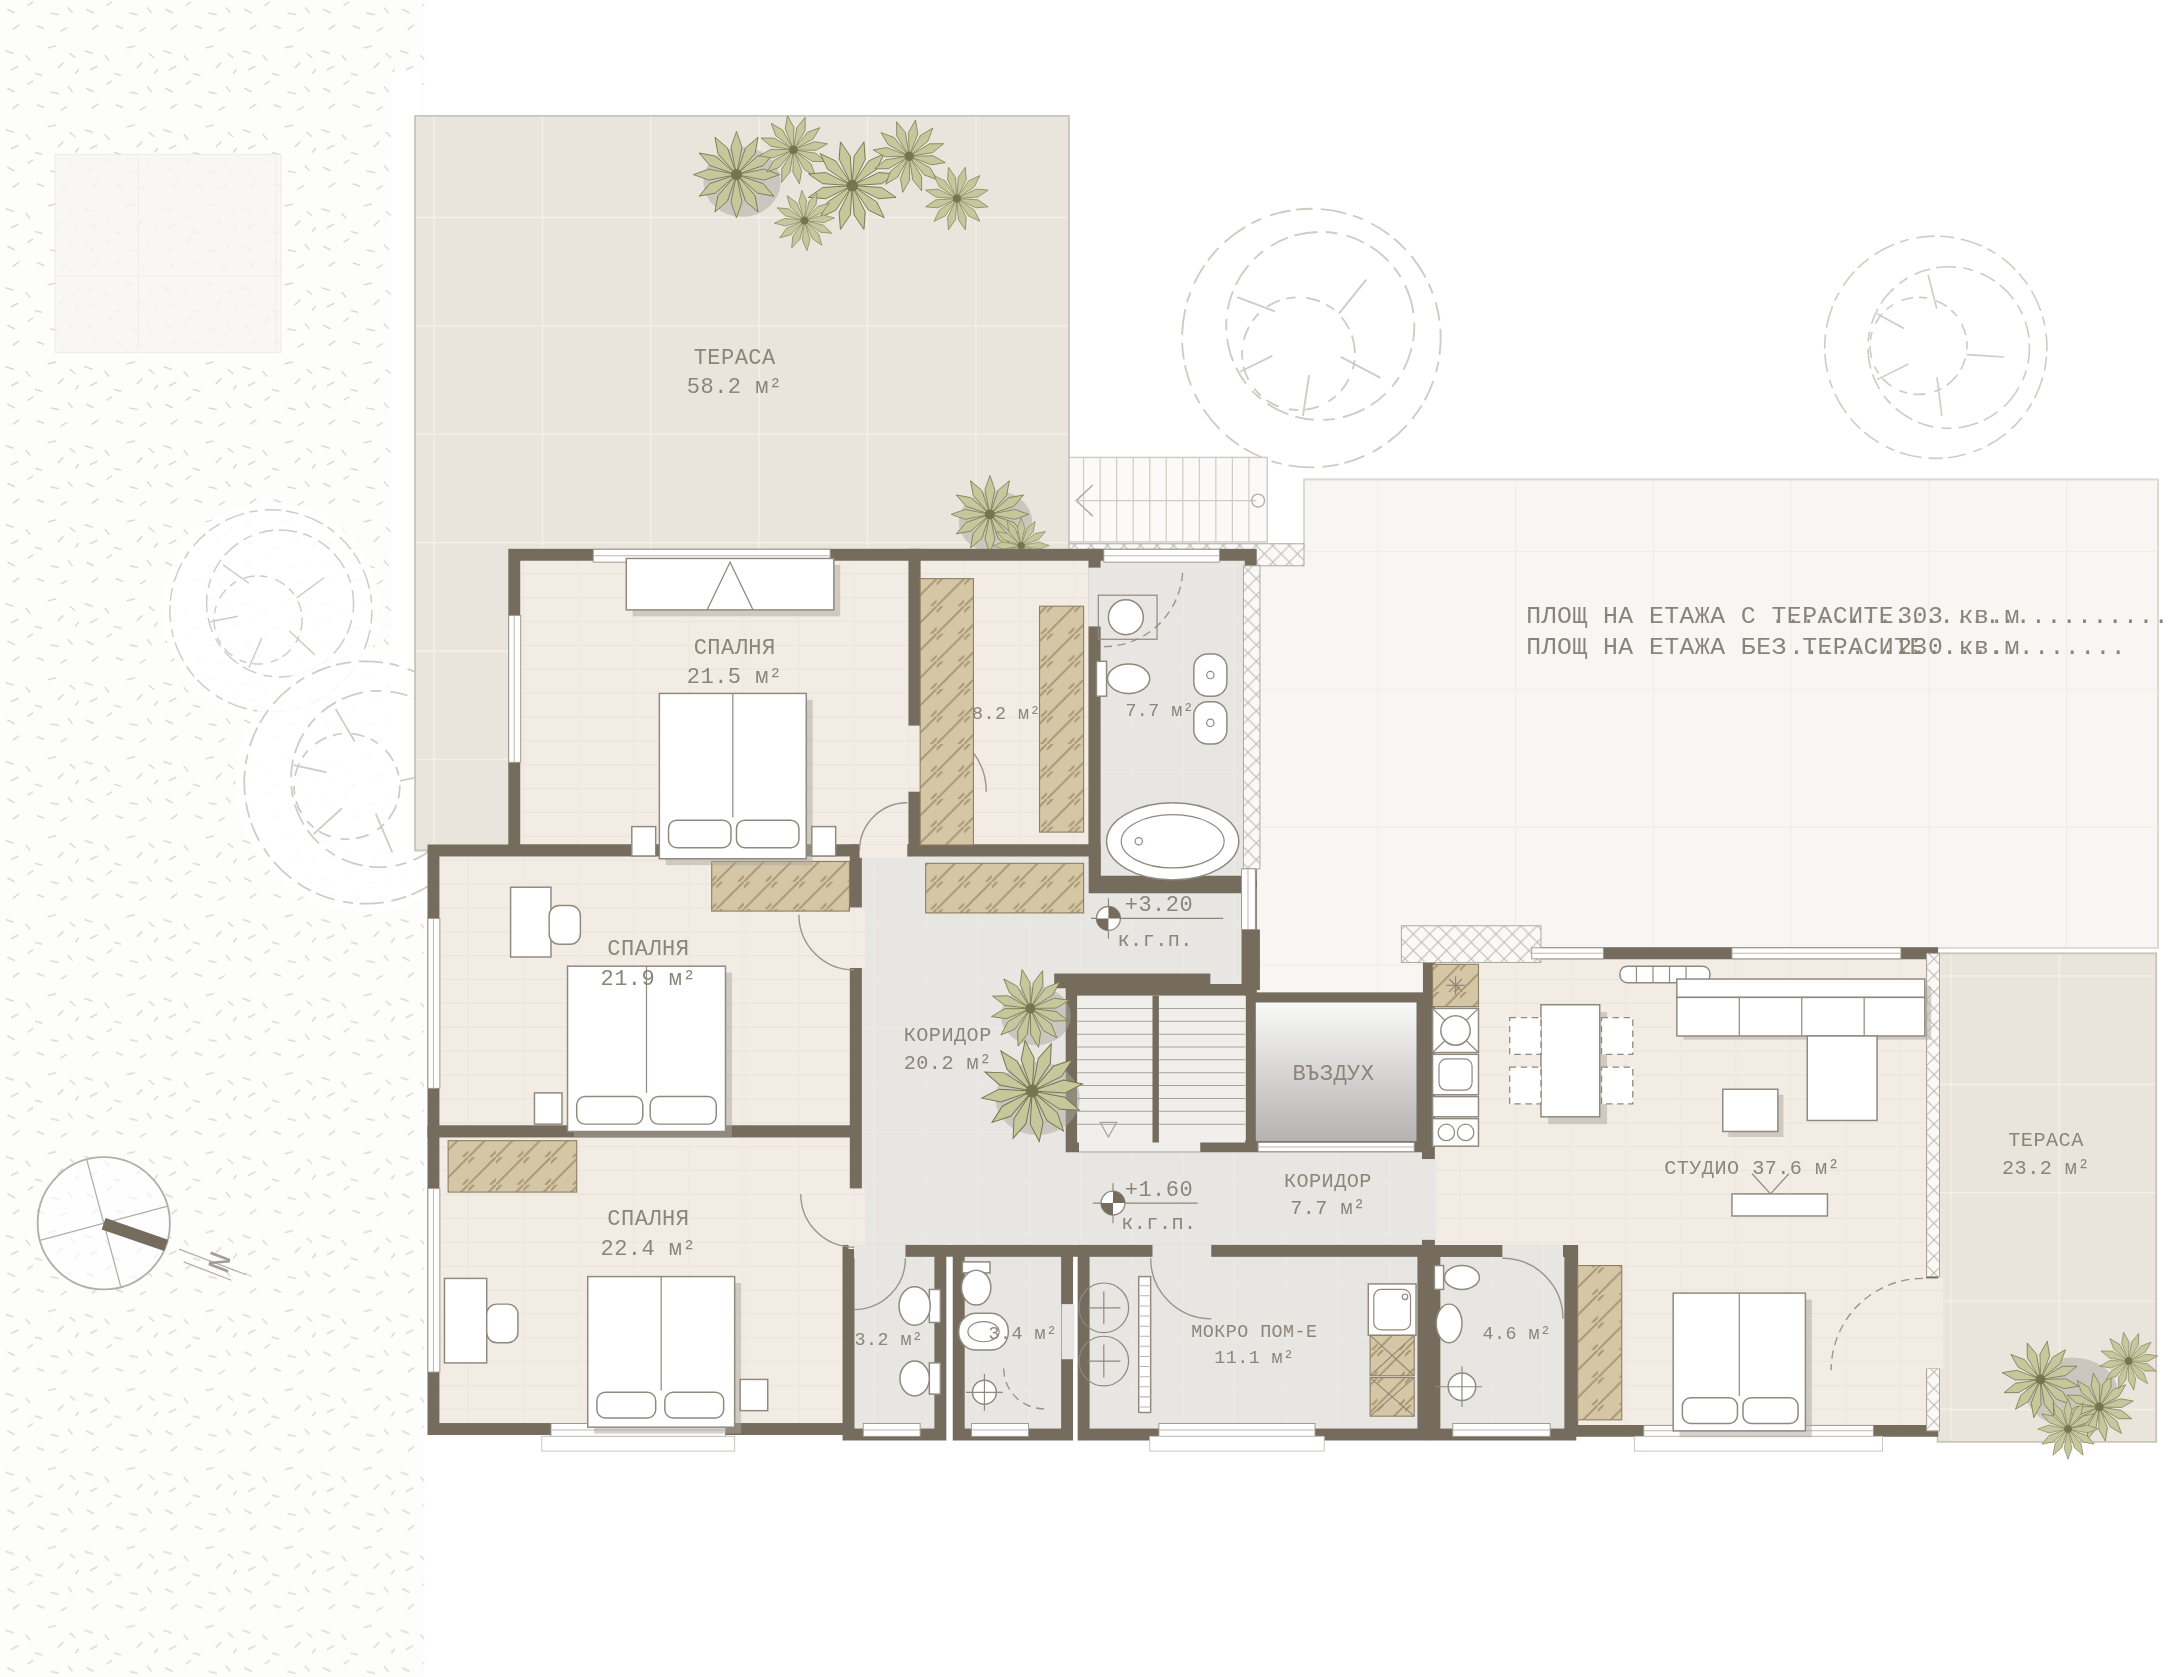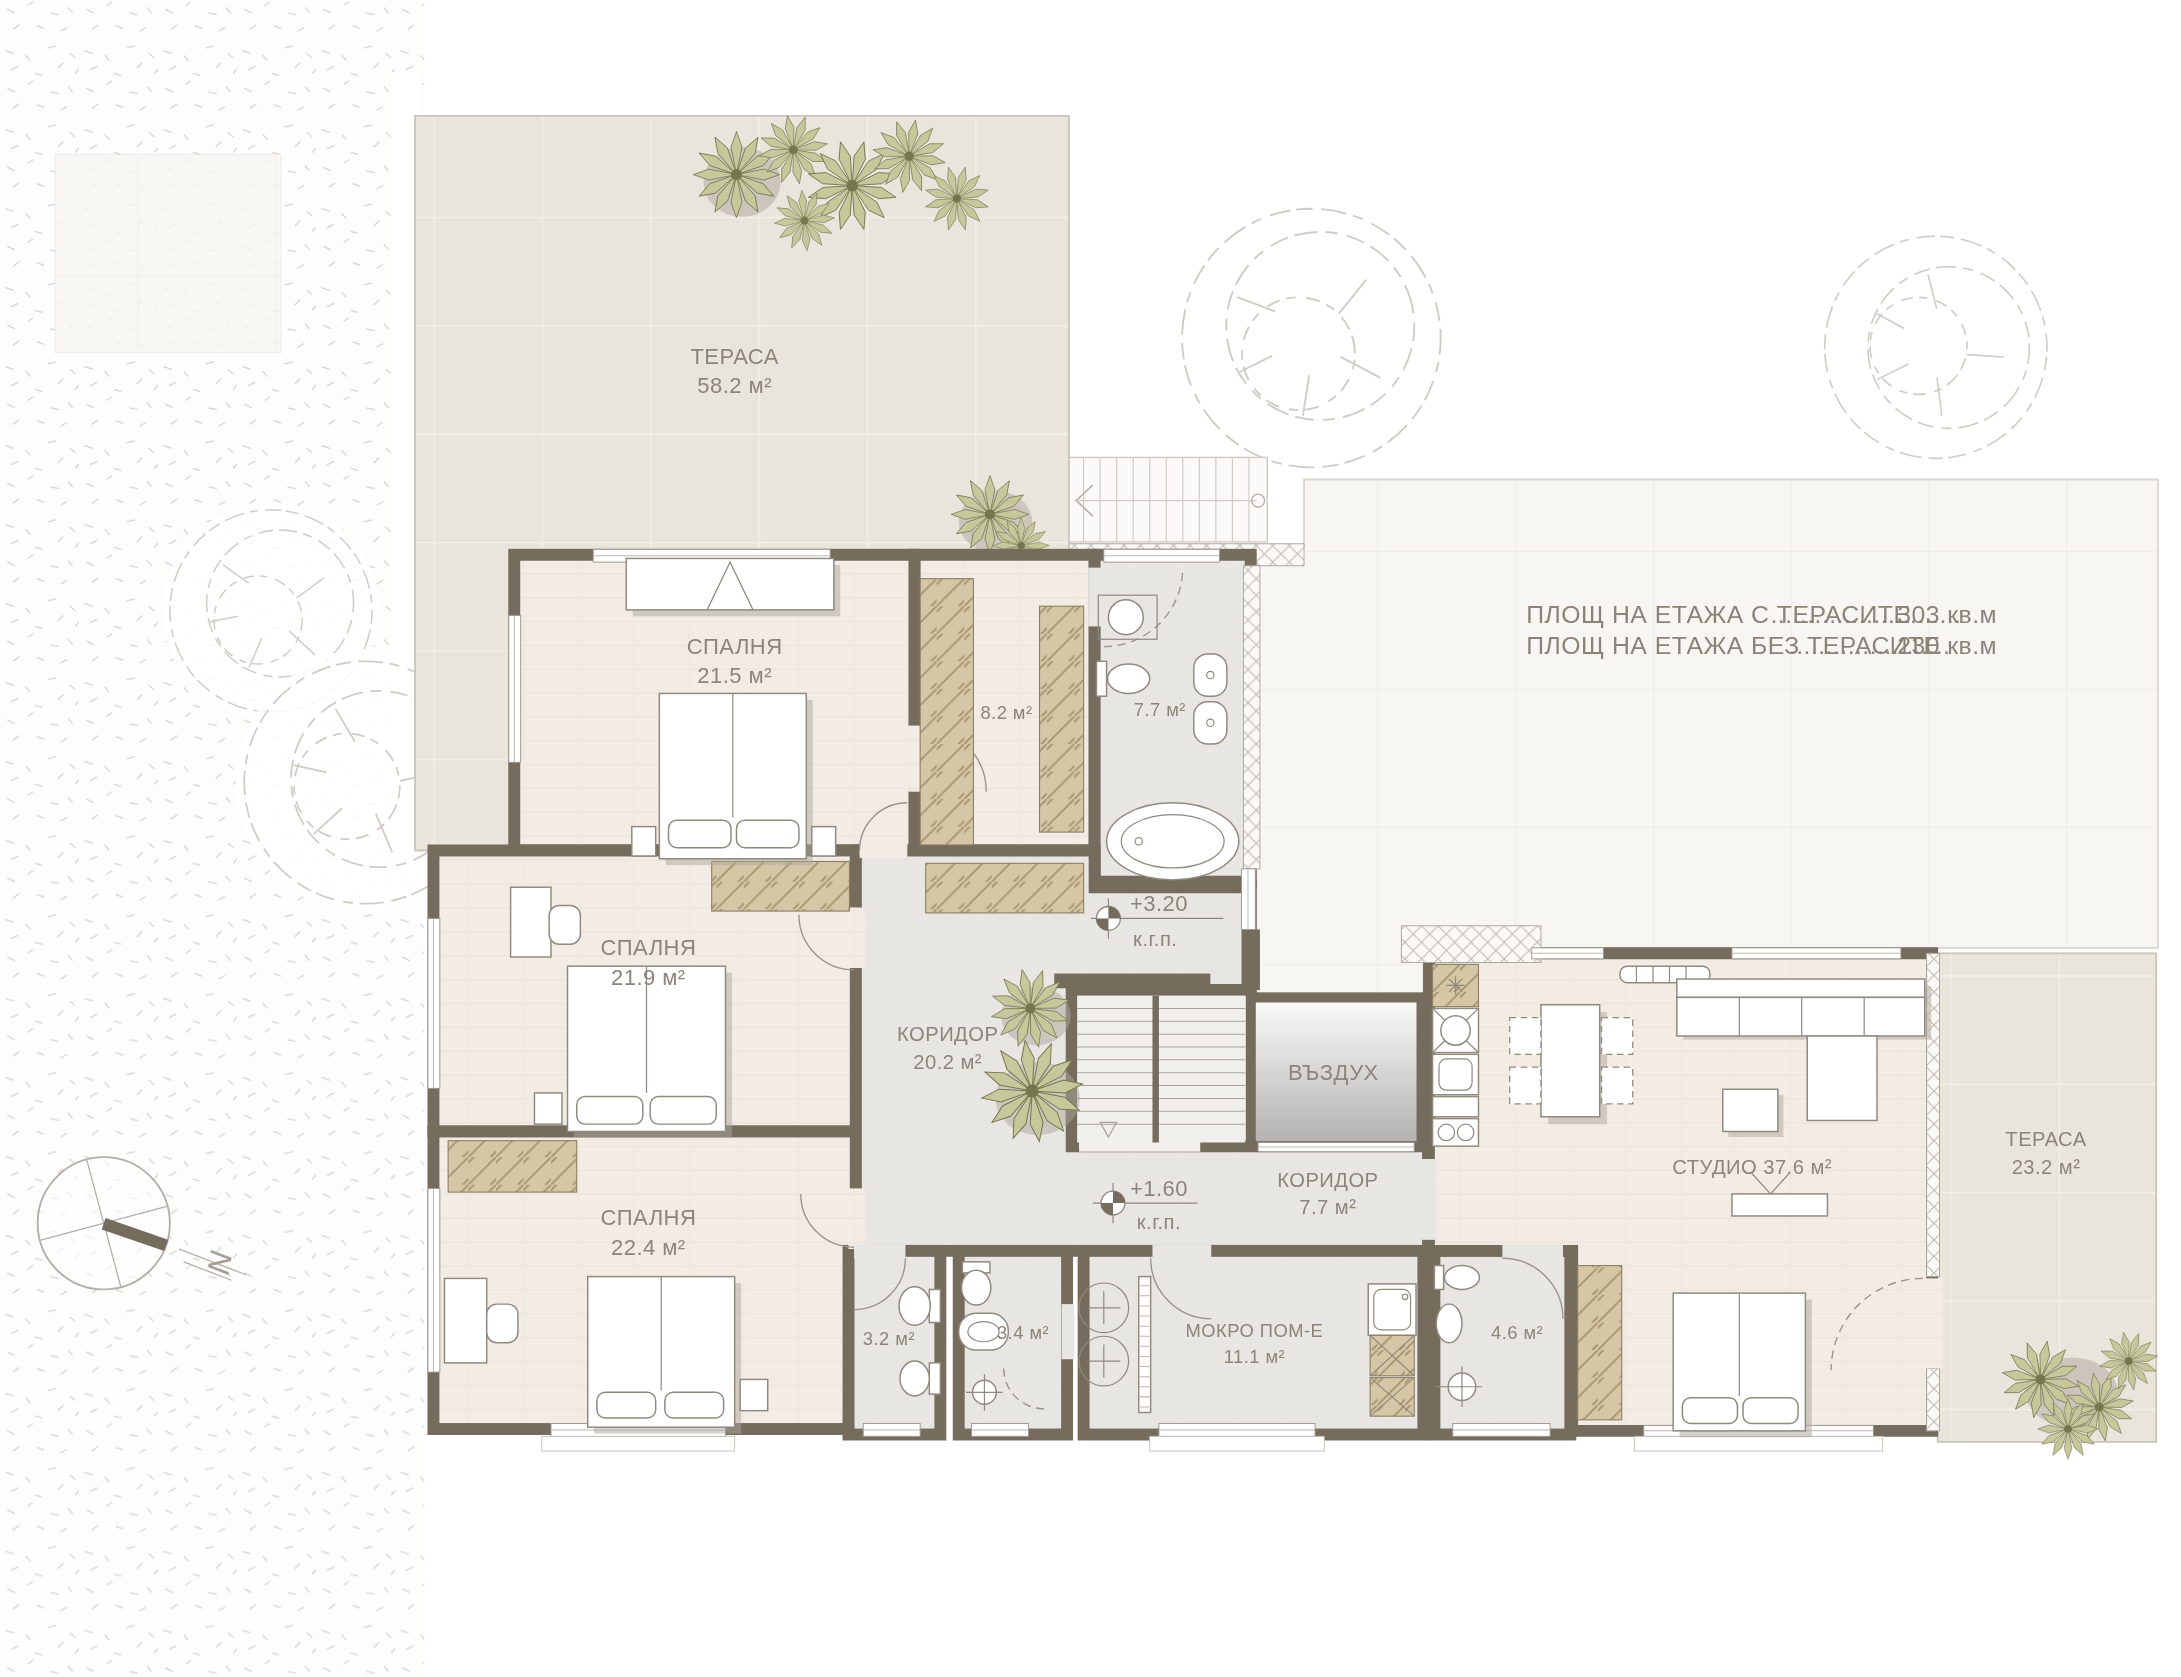--- a/index.html
+++ b/index.html
@@ -1,17 +1,17 @@
 <!DOCTYPE html>
 <html style="font-size:14.7px"><head>
 <meta charset="utf-8">
 <style>
   html,body{margin:0;padding:0;background:#ffffff;}
   .stage{position:relative;width:2181px;height:1678px;background:#fff;overflow:hidden;
-         font-family:Liberation Sans, sans-serif;}
+         font-family:Liberation Mono, monospace;}
   svg{position:absolute;left:0;top:0;}
   .rm{stroke:#756C5E;stroke-width:13;}
   .fw{fill:url(#wood);} .fg{fill:url(#gtile);}
   .fur{fill:#ffffff;stroke:#8F897E;stroke-width:1.6;}
   .sh{fill:#ACA69D;opacity:.5;}
   .ln{stroke:#8F897E;stroke-width:1.3;fill:none;}
   .lnl{stroke:#BDB8AE;stroke-width:1.1;fill:none;}
   .arc{stroke:#9A948A;stroke-width:1.5;fill:none;}
   .arcd{stroke:#9A948A;stroke-width:1.5;fill:none;stroke-dasharray:9 6;}
   .win{fill:#ffffff;stroke:#9B958B;stroke-width:1;}

